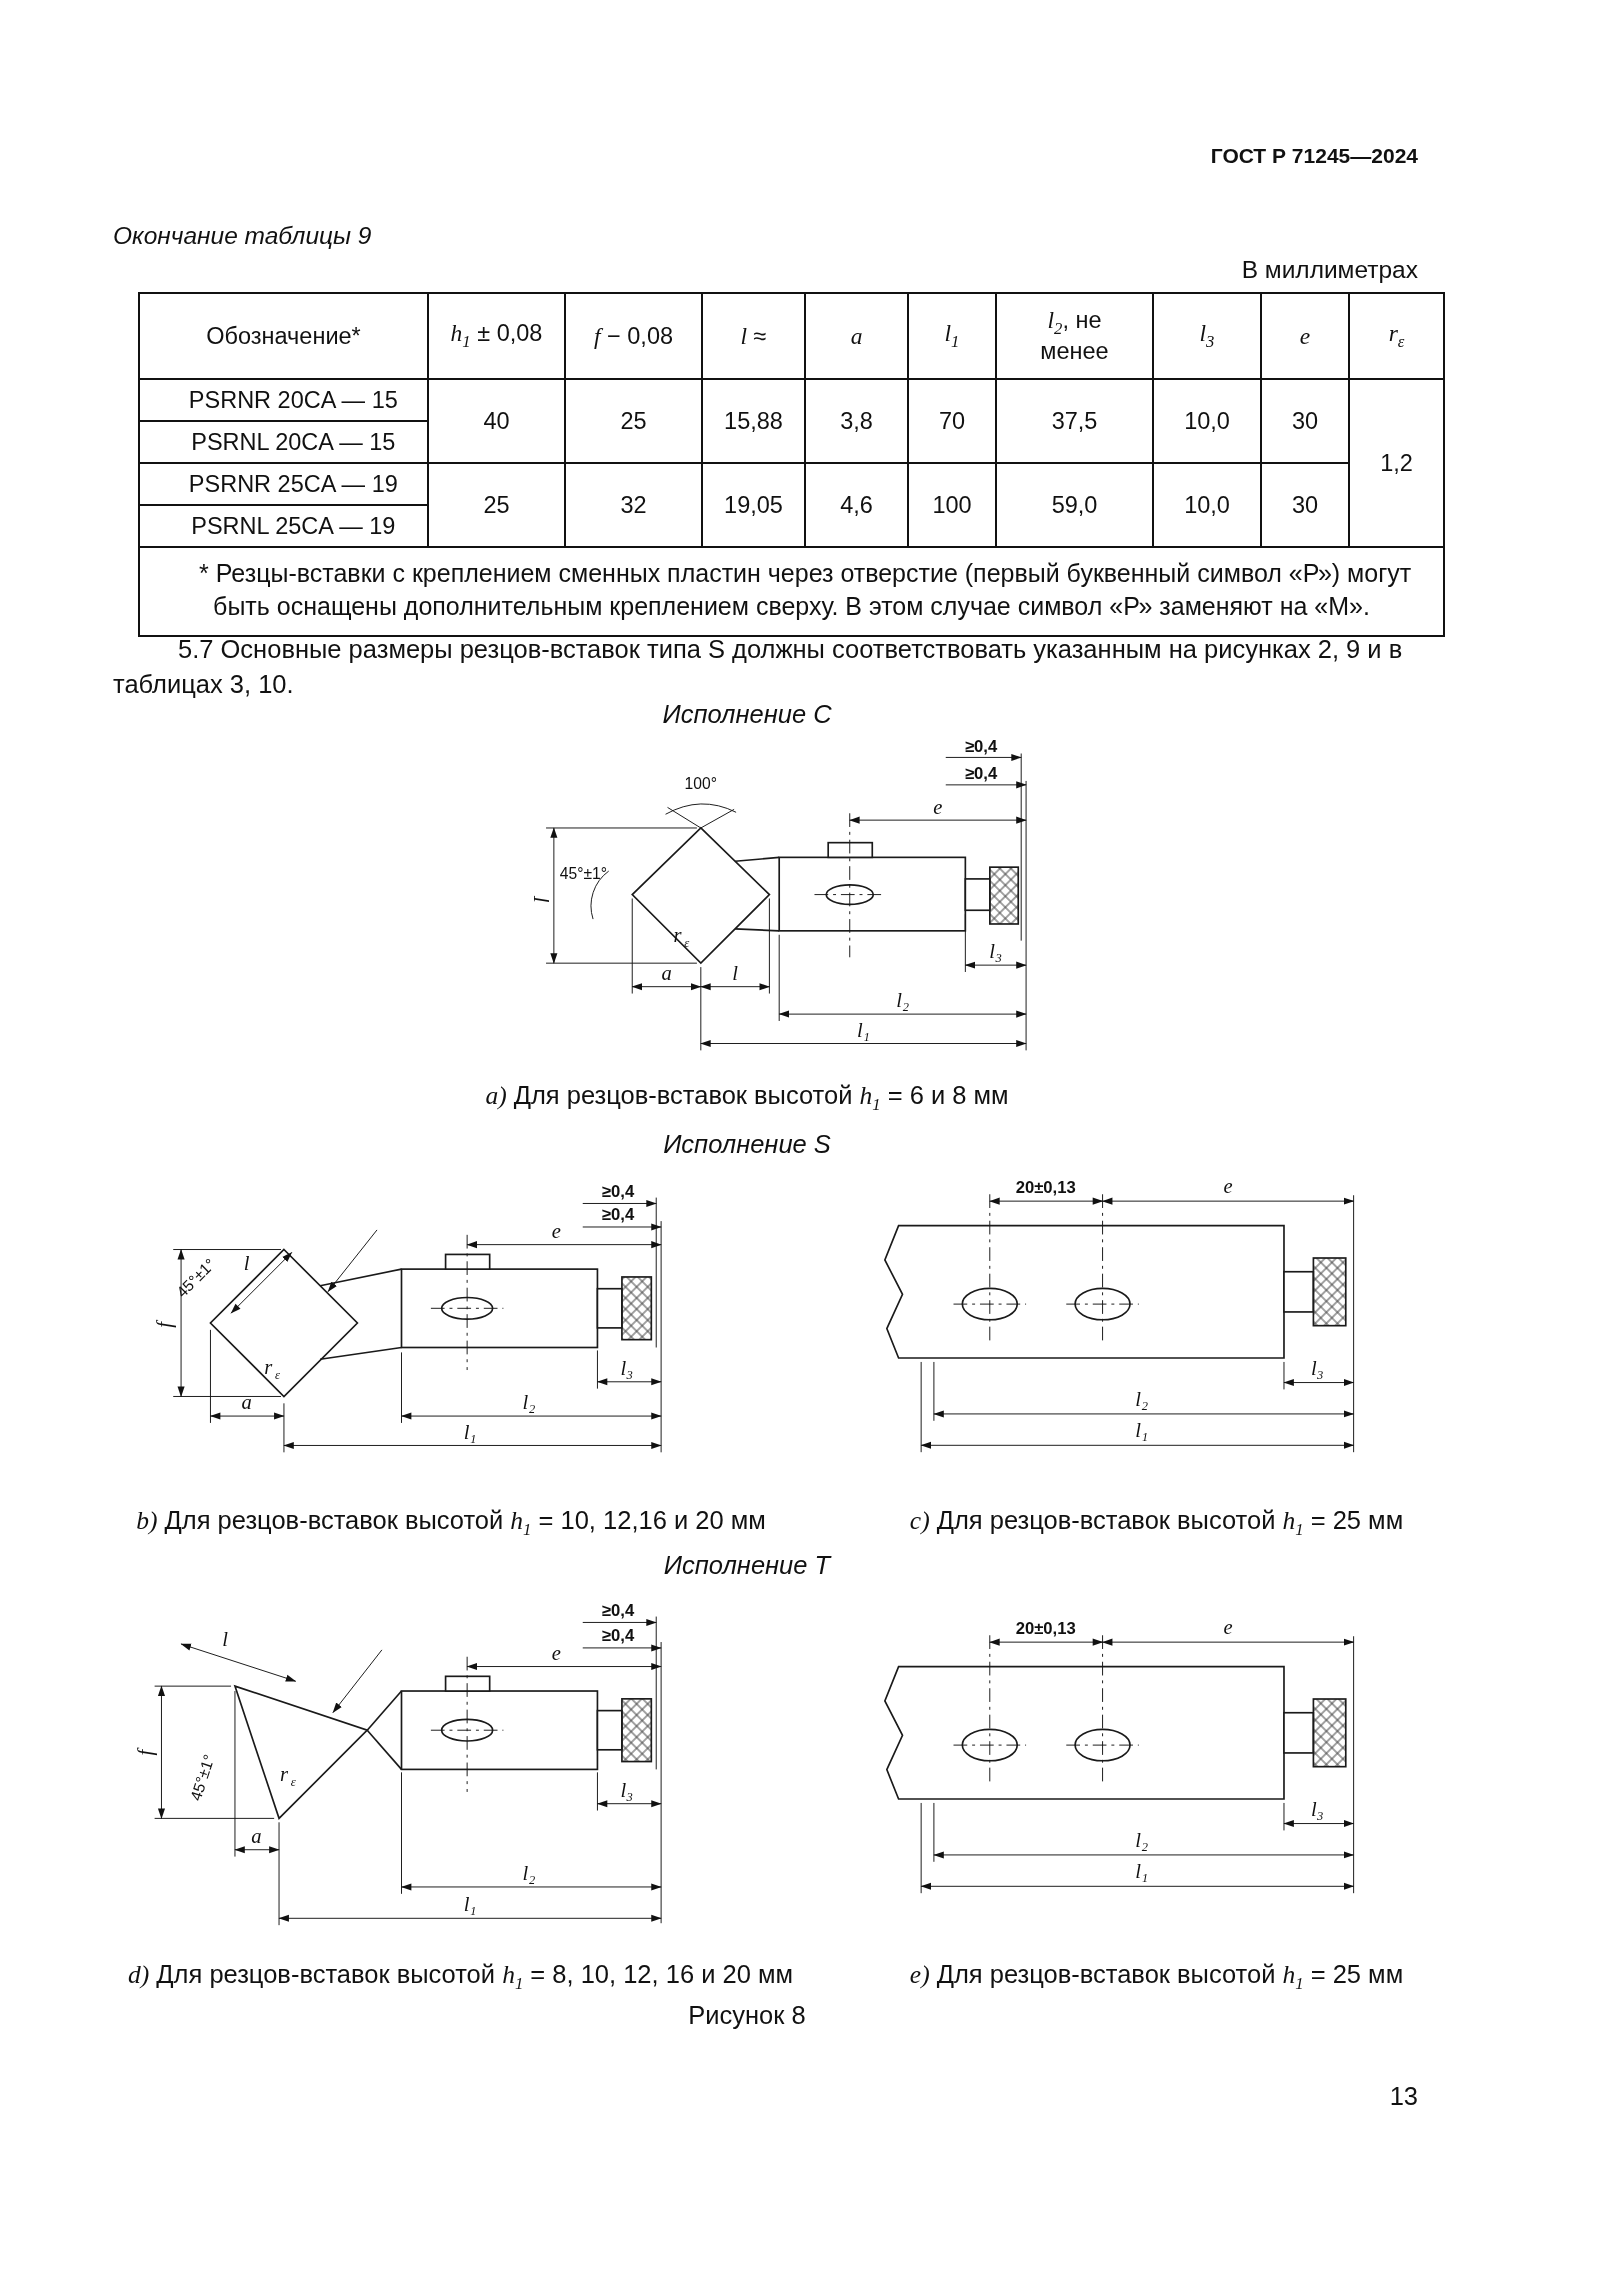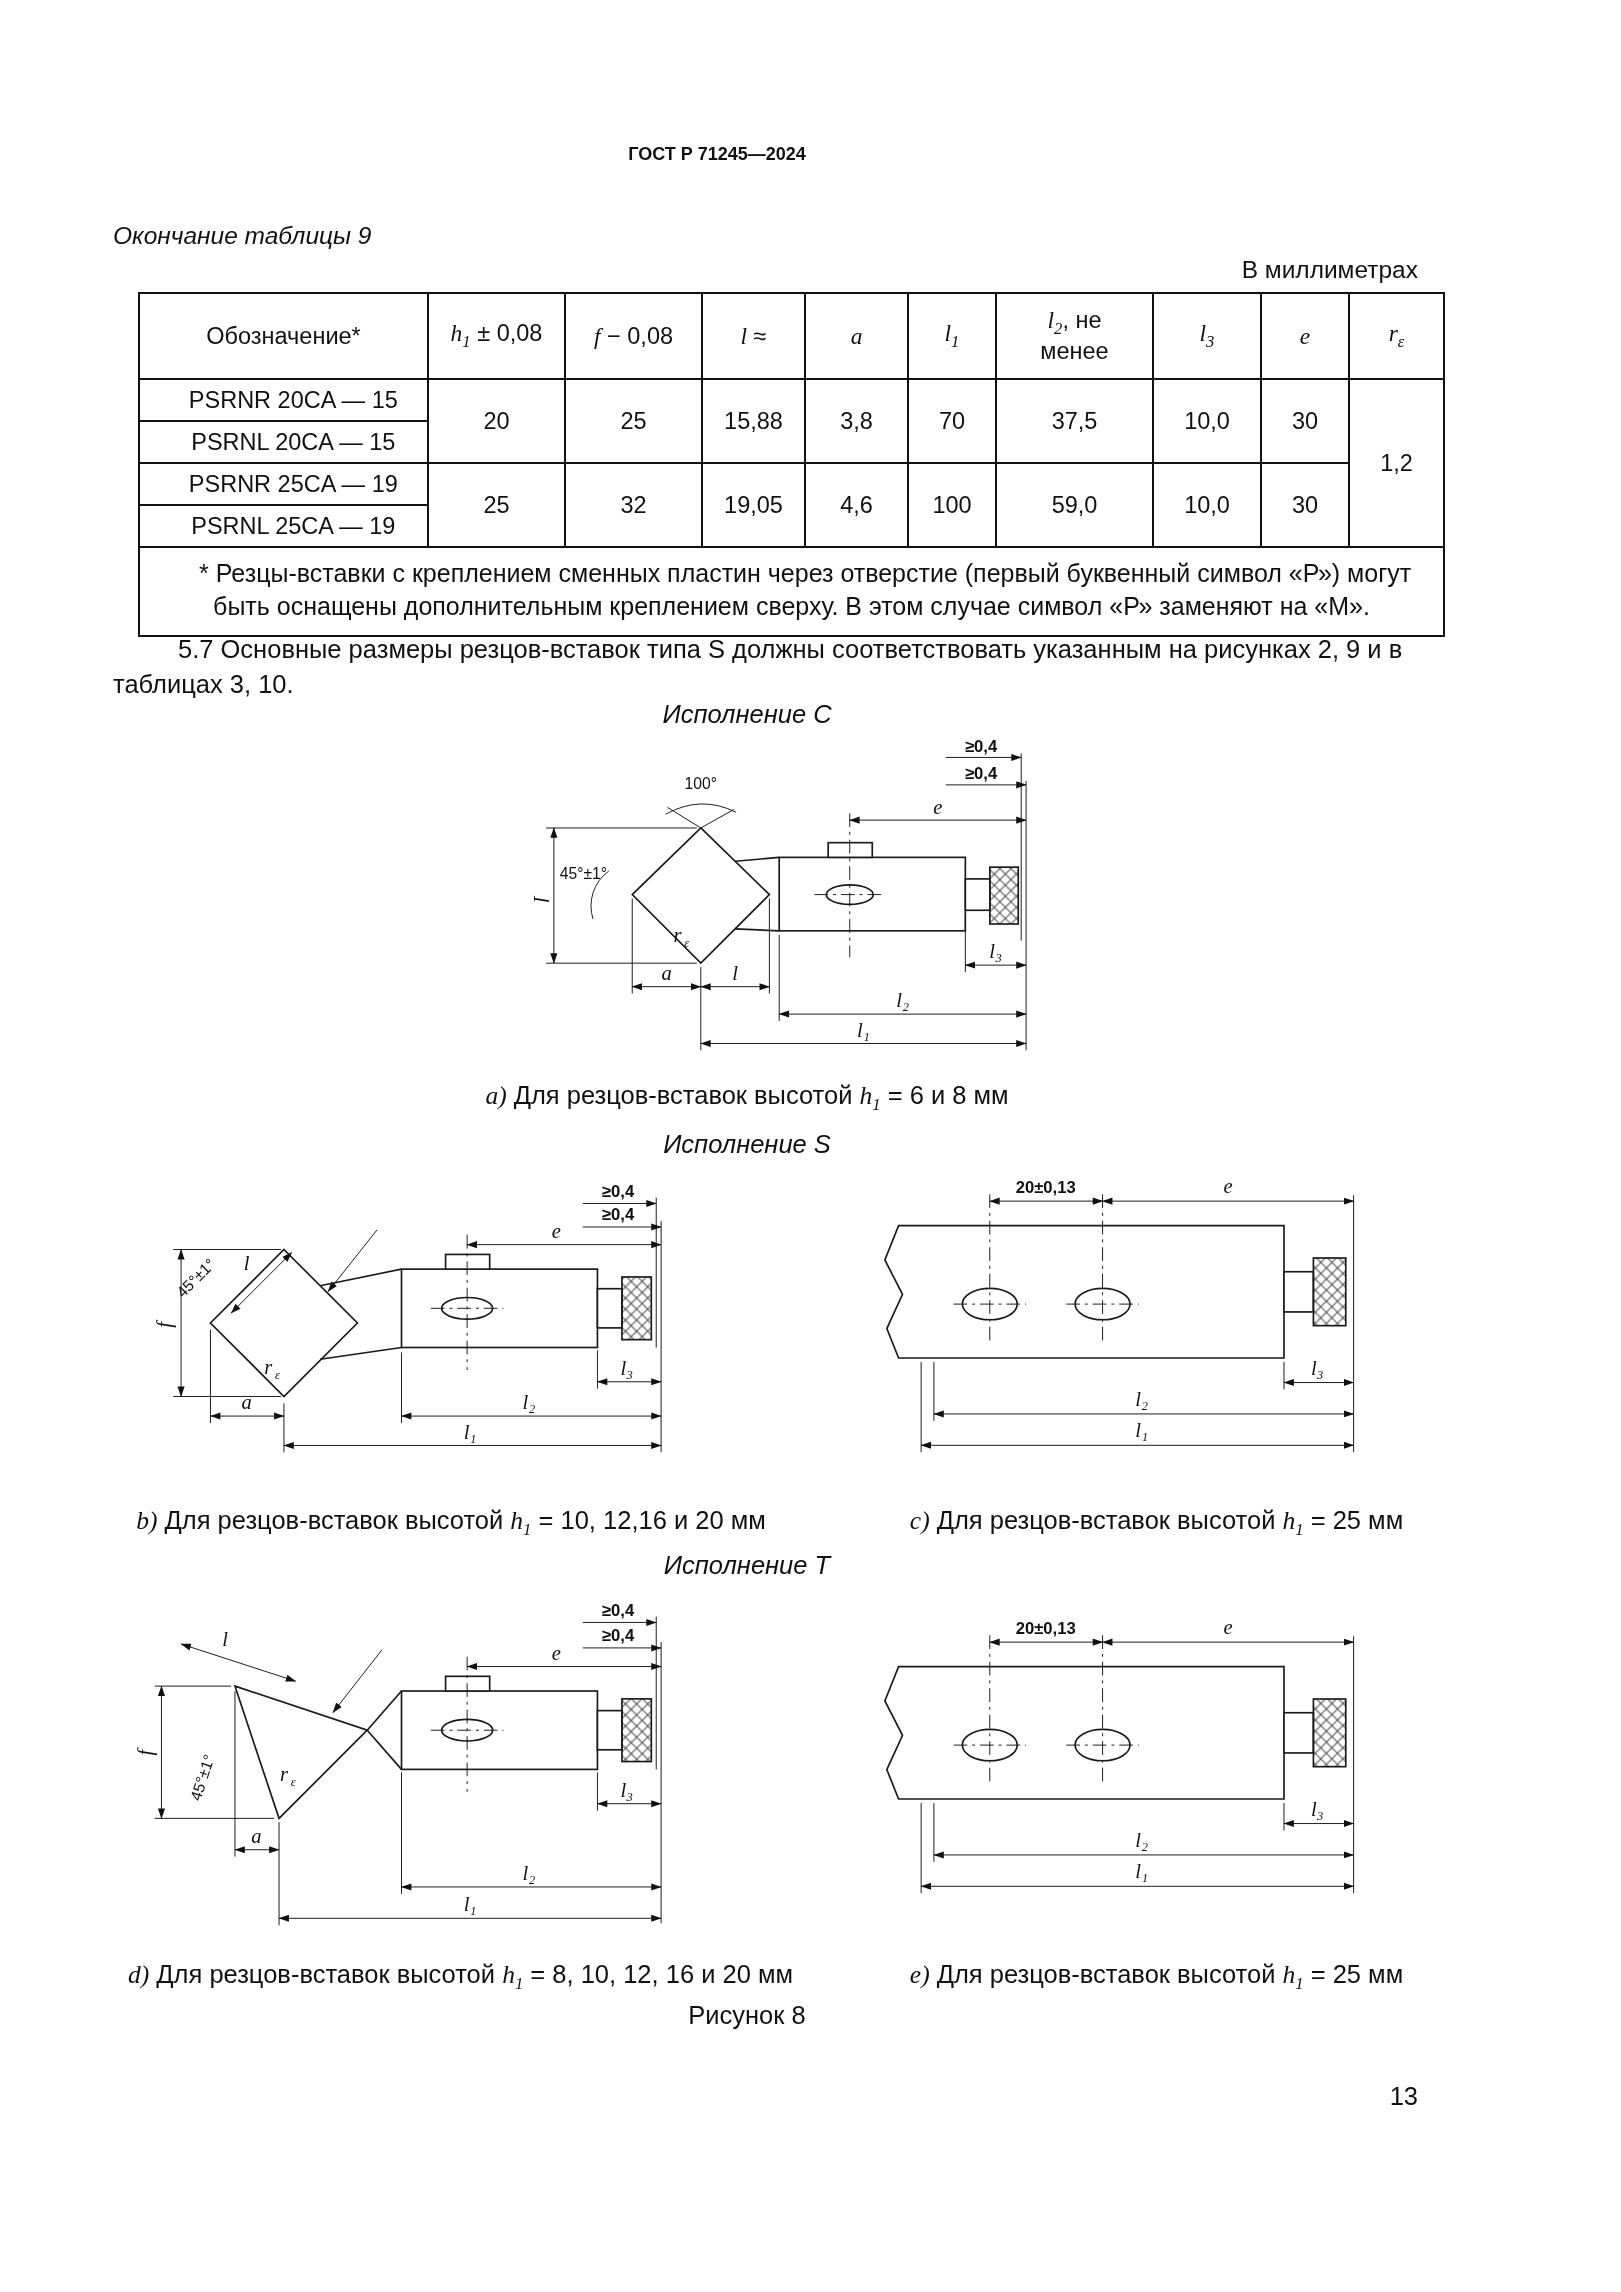--- a/index.html
+++ b/index.html
@@ -4,21 +4,21 @@
 <style>
   * { margin:0; padding:0; box-sizing:border-box; }
   html,body { background:#ffffff; }
   body {
     width:1621px; height:2293px; position:relative;
     font-family:"Liberation Sans", sans-serif; color:#111;
   }
   .abs { position:absolute; }
   .varm { font-family:"Liberation Serif", serif; font-style:italic; }
 
-  #hdr { top:144px; left:0; right:203px; font-size:18px; font-weight:bold; text-align:center;margin-left:16px; }
+  #hdr { top:144px; left:0; right:203px; font-size:21px; font-weight:bold; text-align:right;margin-left:16px; }
   #cont { top:222px; left:113px; font-size:24.5px; font-style:italic; }
   #units { top:256px; left:0; right:203px; font-size:24.5px; text-align:right; }
   #tbl-wrap { top:292px; left:113px;margin-left:25px; }
   #para57 { top:632px; left:113px; width:1311px; font-size:25.5px; line-height:35px; text-indent:65px; }
   .exec-title { left:64px; width:1366px; text-align:center; font-size:25.5px; font-style:italic; }
   #exec-c { top:700px;text-align:center; } #exec-s { top:1130px; } #exec-t { top:1551px; }
   #fig-a { top:730px; left:534px; }
   #fig-b { top:1176px; left:88px; }
   #fig-c { top:1157px; left:877px; }
   #fig-d { top:1593px; left:88px; }
@@ -91,21 +91,21 @@
         <th><span class="varm">l</span><sub>1</sub></th>
         <th class="th-l2"><span class="varm">l</span><sub>2</sub><span>, не менее</span></th>
         <th><span class="varm">l</span><sub>3</sub></th>
         <th><span class="varm">e</span></th>
         <th><span class="varm">r</span><sub>ε</sub></th>
       </tr>
     </thead>
     <tbody>
       <tr>
         <td class="des">PSRNR 20CA — 15</td>
-        <td rowspan="2">20</td>
+        <td rowspan="2">40</td>
         <td rowspan="2">25</td>
         <td rowspan="2">15,88</td>
         <td rowspan="2">3,8</td>
         <td rowspan="2">70</td>
         <td rowspan="2">37,5</td>
         <td rowspan="2">10,0</td>
         <td rowspan="2">30</td>
         <td rowspan="4">1,2</td>
       </tr>
       <tr>

